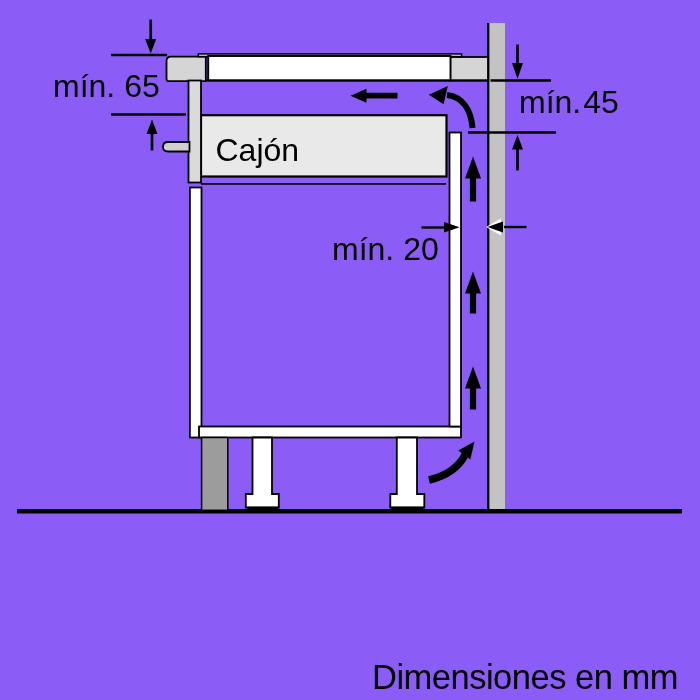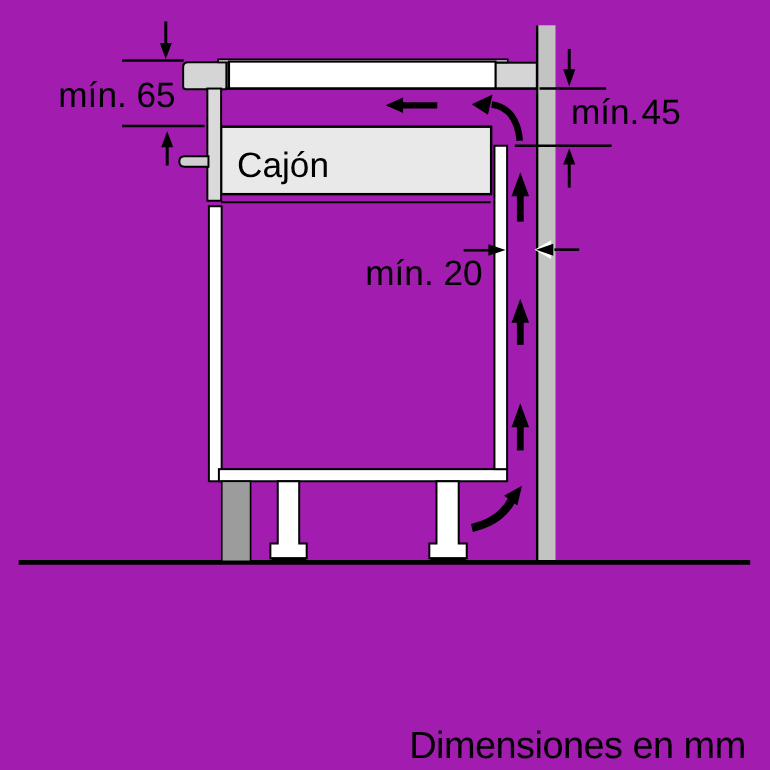--- a/index.html
+++ b/index.html
@@ -1,16 +1,16 @@
 <!DOCTYPE html>
 <html><head>
 <meta charset="utf-8">
 <style>
   html,body{margin:0;padding:0;background:#ffffff;}
-  .wrap{width:700px;height:700px;position:relative;background:#a21caf;overflow:hidden;}
+  .wrap{width:700px;height:700px;position:relative;background:#8b5cf6;overflow:hidden;}
   text{font-family:"Liberation Sans",sans-serif;fill:#000000;}
 </style>
 </head>
 <body>
 <div class="wrap">
 <svg width="700" height="700" viewBox="0 0 700 700" xmlns="http://www.w3.org/2000/svg" shape-rendering="geometricPrecision">
 <g>
 
   <g>
     <rect x="487" y="23" width="18" height="487.5" fill="#c3c3c3"></rect>

